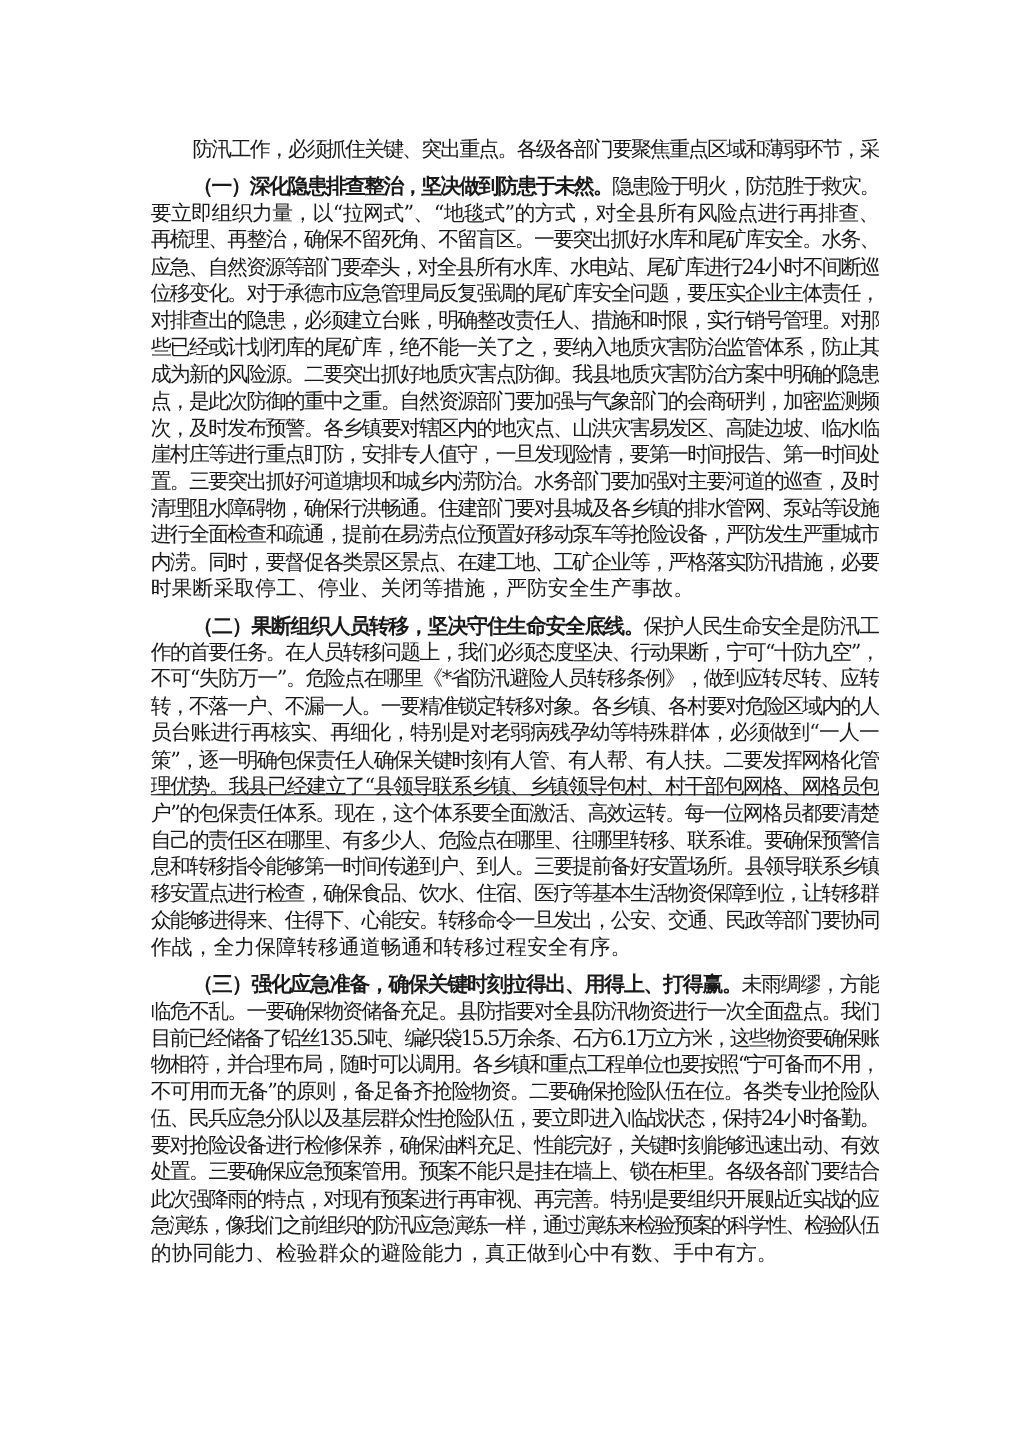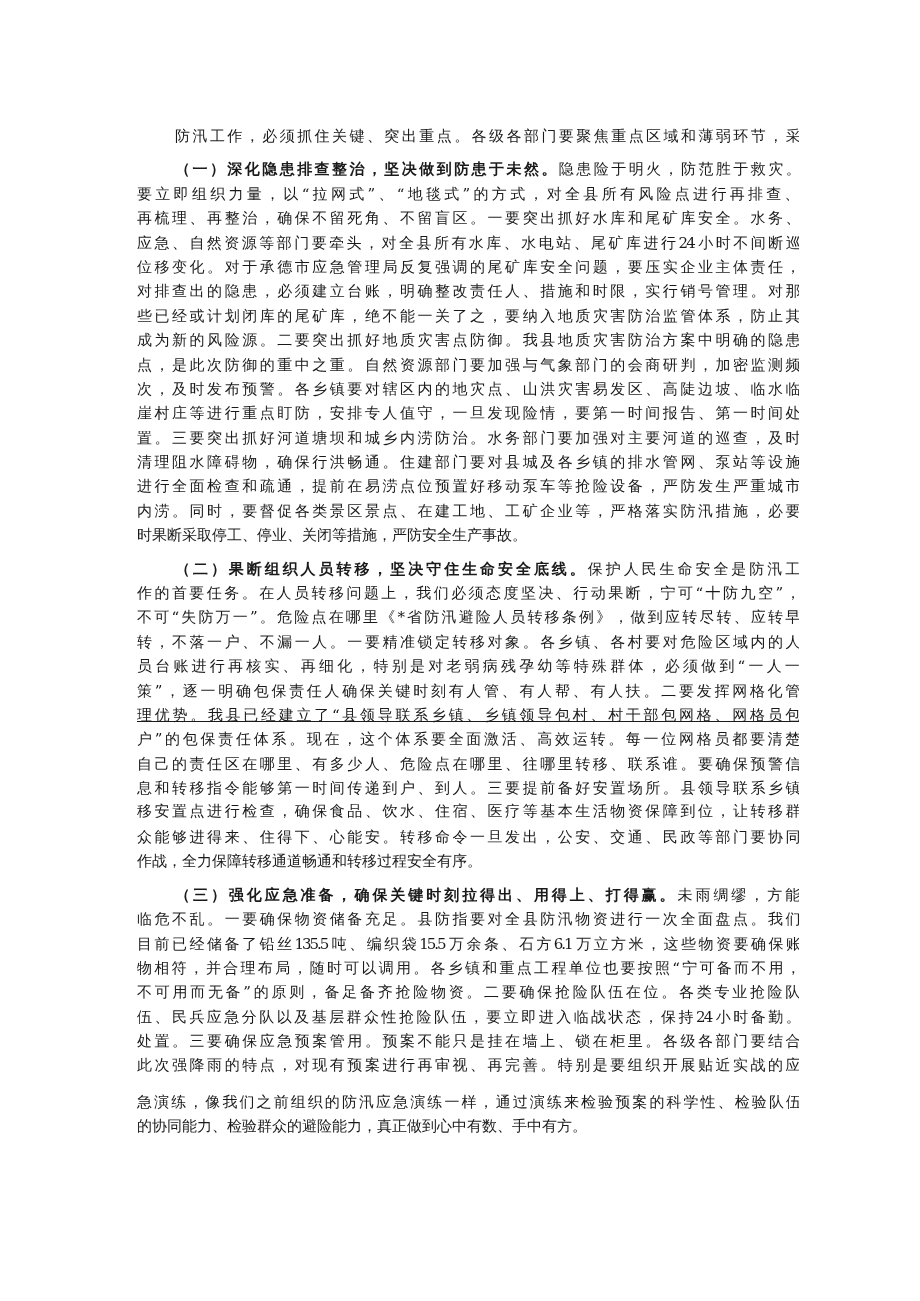--- a/index.html
+++ b/index.html
@@ -21,21 +21,21 @@
       top: 124px;
       width: 662px;
     }
     .para {
       margin: 0 0 9px 0;
     }
     .line {
       display: block;
       height: 24.4px;
       line-height: 24.4px;
-      font-size: 15px;
+      font-size: 19px;
       white-space: nowrap;
       text-align: justify;
       text-align-last: justify;
       overflow: hidden;
     }
     .line.last {
       text-align-last: left;
     }
     .line.first {
       padding-left: 38px;
@@ -91,19 +91,20 @@
     <span class="line last">作战，全力保障转移通道畅通和转移过程安全有序。</span>
   </div>
 
   <div class="para">
     <span class="line first-heading" style="letter-spacing: -1.17143px;"><span class="bold">（三）强化应急准备，确保关键时刻拉得出、用得上、打得赢。</span><span>未雨绸缪，方能</span></span>
     <span class="line" style="letter-spacing: -1.57895px;">临危不乱。一要确保物资储备充足。县防指要对全县防汛物资进行一次全面盘点。我们</span>
     <span class="line" style="letter-spacing: -2.04271px;">目前已经储备了铅丝135.5吨、编织袋15.5万余条、石方6.1万立方米，这些物资要确保账</span>
     <span class="line" style="letter-spacing: -1.78766px;">物相符，并合理布局，随时可以调用。各乡镇和重点工程单位也要按照“宁可备而不用，</span>
     <span class="line" style="letter-spacing: -1.3347px;">不可用而无备”的原则，备足备齐抢险物资。二要确保抢险队伍在位。各类专业抢险队</span>
     <span class="line" style="letter-spacing: -1.67147px;">伍、民兵应急分队以及基层群众性抢险队伍，要立即进入临战状态，保持24小时备勤。</span>
+    <span class="line" style="letter-spacing: -1.57895px;">要对抢险设备进行检修保养，确保油料充足、性能完好，关键时刻能够迅速出动、有效</span>
     <span class="line" style="letter-spacing: -1.57895px;">处置。三要确保应急预案管用。预案不能只是挂在墙上、锁在柜里。各级各部门要结合</span>
     <span class="line" style="letter-spacing: -1.57895px;">此次强降雨的特点，对现有预案进行再审视、再完善。特别是要组织开展贴近实战的应</span>
-    <span class="line" style="letter-spacing: -2.02564px; margin-top: 12px;">急演练，像我们之前组织的防汛应急演练一样，通过演练来检验预案的科学性、检验队伍</span>
+    <span class="line" style="letter-spacing: -2.02564px;">急演练，像我们之前组织的防汛应急演练一样，通过演练来检验预案的科学性、检验队伍</span>
     <span class="line last">的协同能力、检验群众的避险能力，真正做到心中有数、手中有方。</span>
   </div>
 
 </div>
 
 </body></html>

